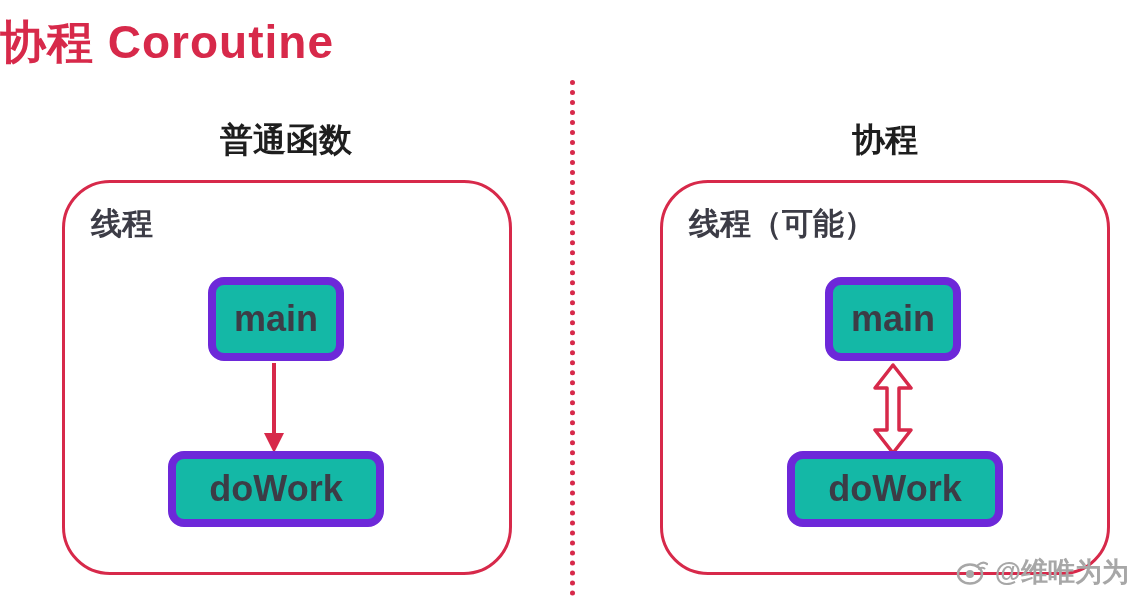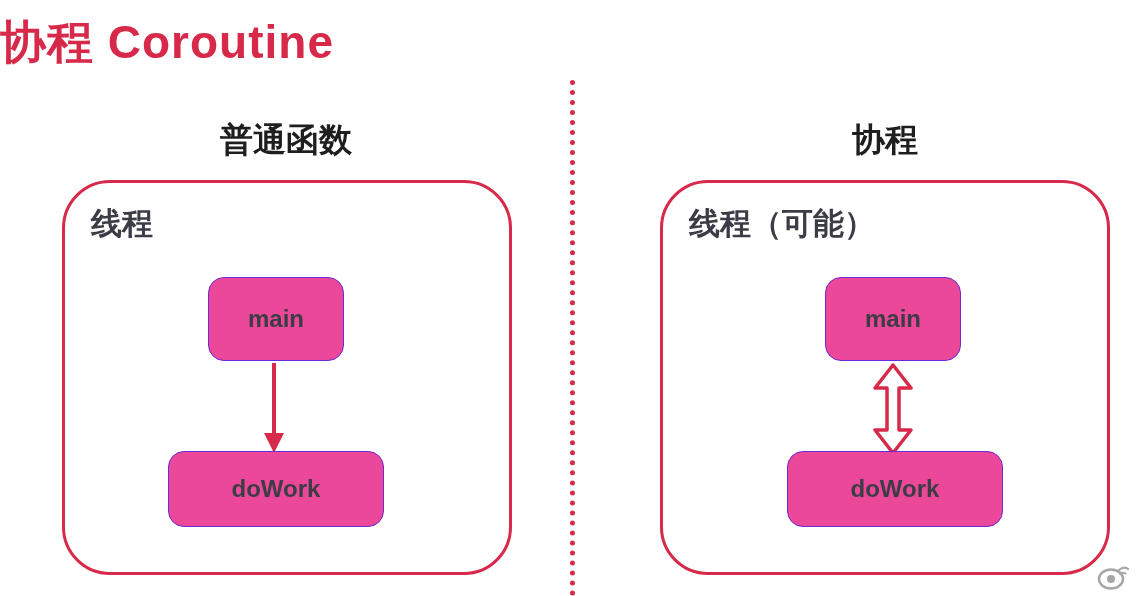--- a/index.html
+++ b/index.html
@@ -46,27 +46,27 @@
   .thread-box.right { left: 660px; }
   .thread-label {
     position: absolute;
     left: 26px; top: 20px;
     font-size: 31px;
     font-weight: bold;
     color: #3c3c46;
   }
   .fn-box {
     position: absolute;
-    border: 1px solid #6d28d9;
+    border: 8px solid #6d28d9;
     border-radius: 16px;
-    background: #ec4899;
+    background: #14b8a6;
     display: flex;
     align-items: center;
     justify-content: center;
-    font-size: 24px;
+    font-size: 36px;
     font-weight: bold;
     color: #3c3c46;
   }
   .main-box   { width: 136px; height: 84px; top: 94px; }
   .dowork-box { width: 216px; height: 76px; top: 268px; }
   .thread-box.left  .main-box   { left: 143px; }
   .thread-box.left  .dowork-box { left: 103px; }
   .thread-box.right .main-box   { left: 162px; }
   .thread-box.right .dowork-box { left: 124px; }
   .arrow-svg {
@@ -130,13 +130,14 @@
   </div>
 </div>
 
 <div class="watermark">
   <svg width="32" height="26" viewBox="0 0 32 26">
     <ellipse cx="14" cy="15" rx="12" ry="9.5" fill="none" stroke="#a7a7a7" stroke-width="2.5"></ellipse>
     <circle cx="14" cy="15" r="4" fill="#a7a7a7"></circle>
     <path d="M22 6 Q27 2 31 5" fill="none" stroke="#a7a7a7" stroke-width="2.2" stroke-linecap="round"></path>
     <path d="M23 10 Q26 8 28.5 9.5" fill="none" stroke="#a7a7a7" stroke-width="2" stroke-linecap="round"></path>
   </svg>
+  <span>@维唯为为</span>
 </div>
 
 </body></html>

